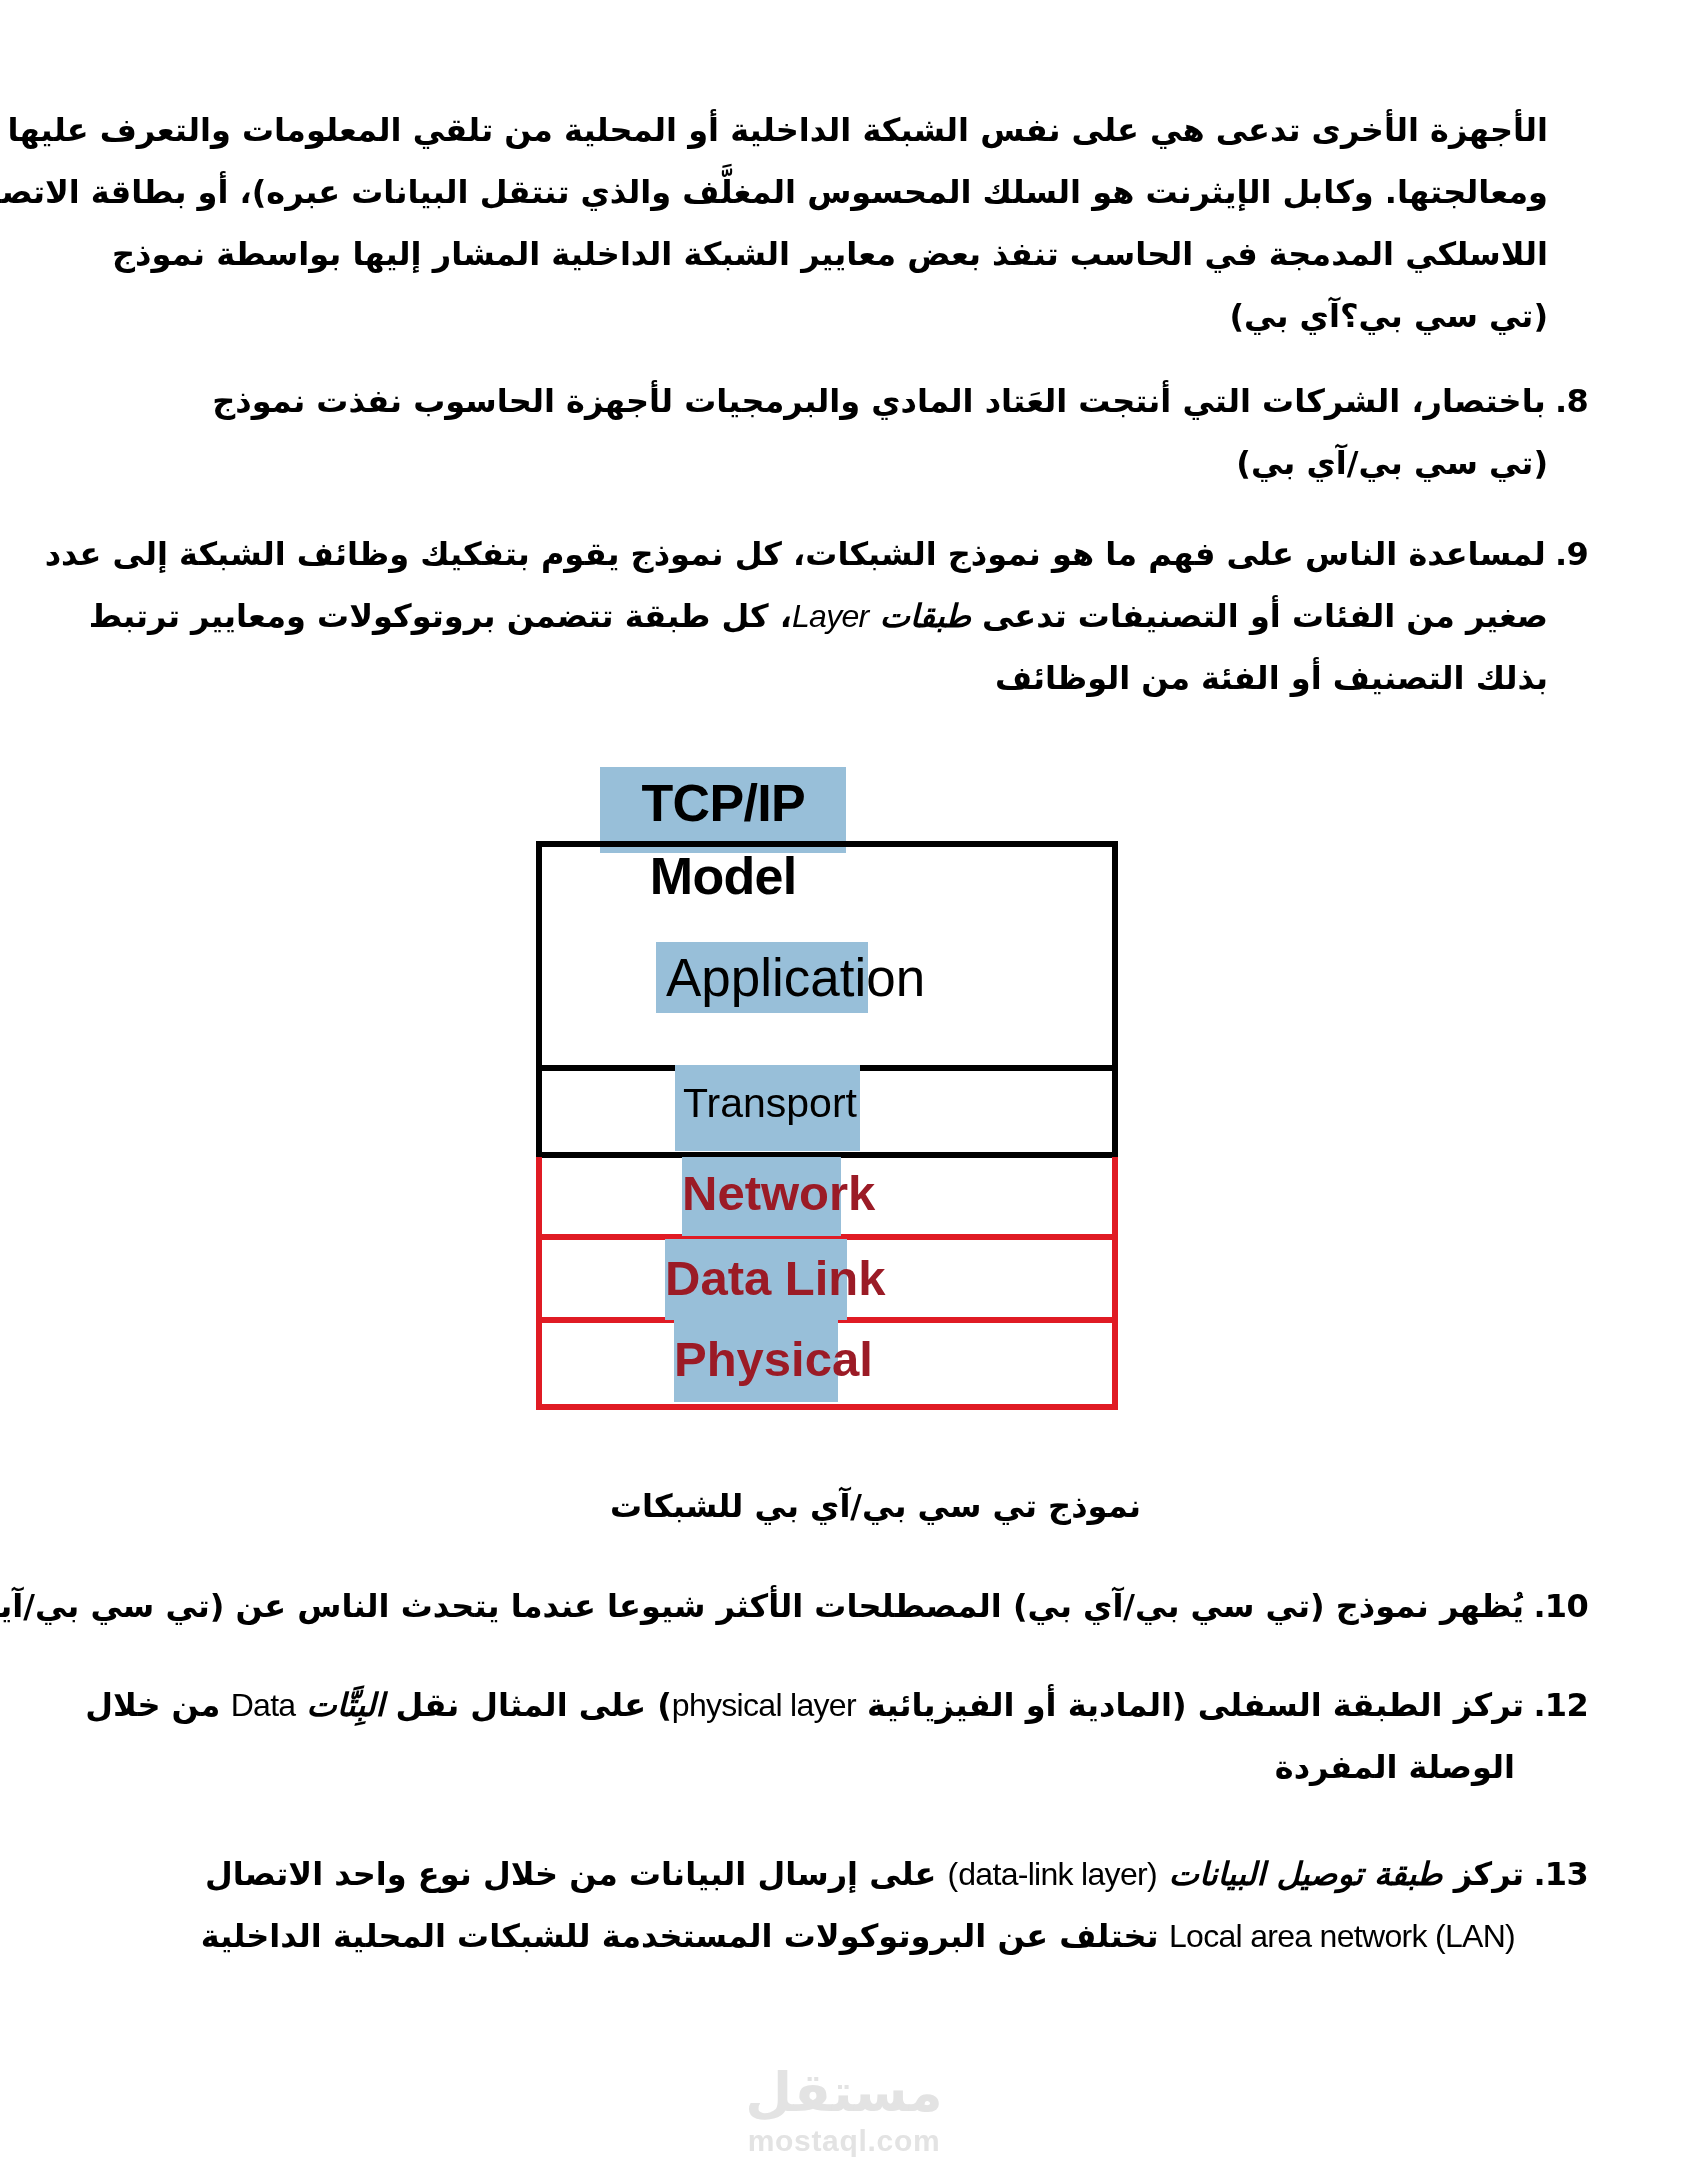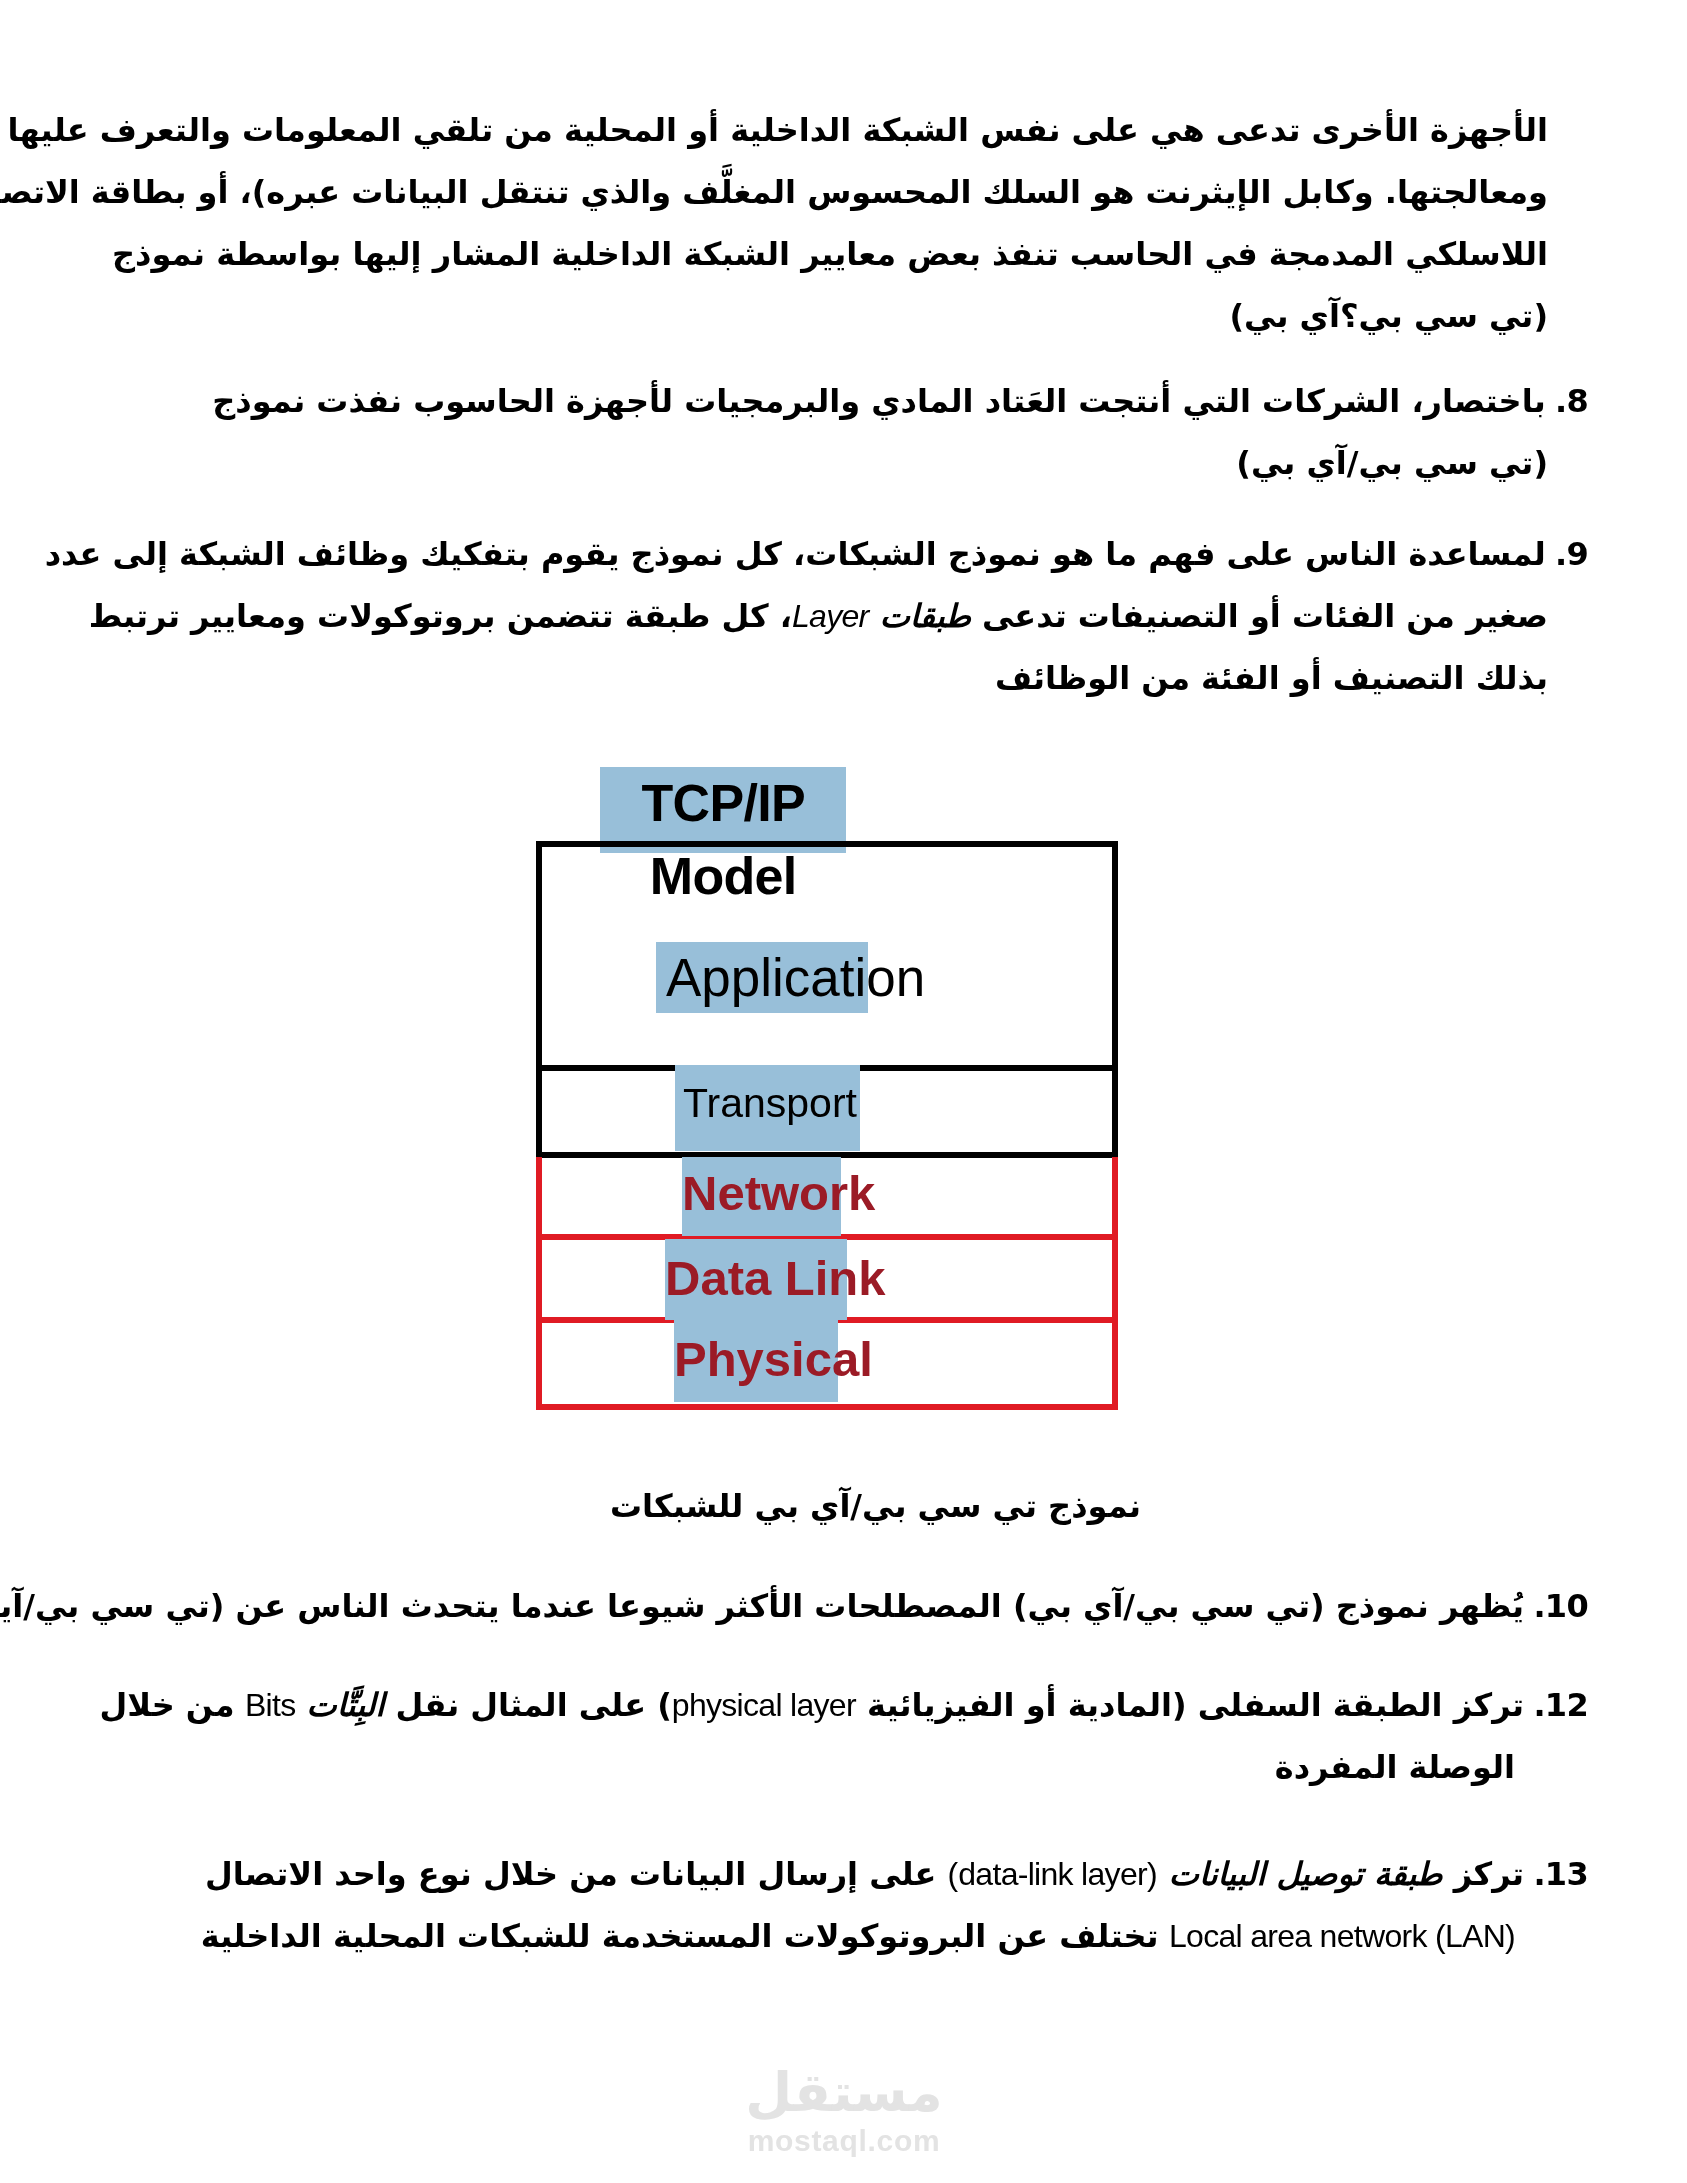--- a/index.html
+++ b/index.html
@@ -217,21 +217,21 @@
 <div id="caption">نموذج تي سي بي/آي بي للشبكات</div>
 
 <div class="para" id="p-10">
   <span class="line">
     <span class="num">10.</span><span>يُظهر نموذج (تي سي بي/آي بي) المصطلحات الأكثر شيوعا عندما يتحدث الناس عن (تي سي بي/آيبي)</span>
   </span>
 </div>
 
 <div class="para" id="p-12">
   <span class="line">
-    <span class="num">12.</span><span>تركز الطبقة السفلى (المادية أو الفيزيائية </span><span class="lat">physical layer</span><span>) على المثال نقل </span><span class="it">البِتَّات</span> <span class="lat">Bits</span><span> من خلال</span>
+    <span class="num">12.</span><span>تركز الطبقة السفلى (المادية أو الفيزيائية </span><span class="lat">physical layer</span><span>) على المثال نقل </span><span class="it">البِتَّات</span> <span class="lat">Data</span><span> من خلال</span>
   </span>
   <span class="line cont">الوصلة المفردة</span>
 </div>
 
 <div class="para" id="p-13">
   <span class="line">
     <span class="num">13.</span><span>تركز </span><span class="it">طبقة توصيل البيانات</span> <span class="lat">(data-link layer)</span><span> على إرسال البيانات من خلال نوع واحد الاتصال</span>
   </span>
   <span class="line cont">
     <span class="lat">Local area network (LAN)</span><span> تختلف عن البروتوكولات المستخدمة للشبكات المحلية الداخلية</span>

